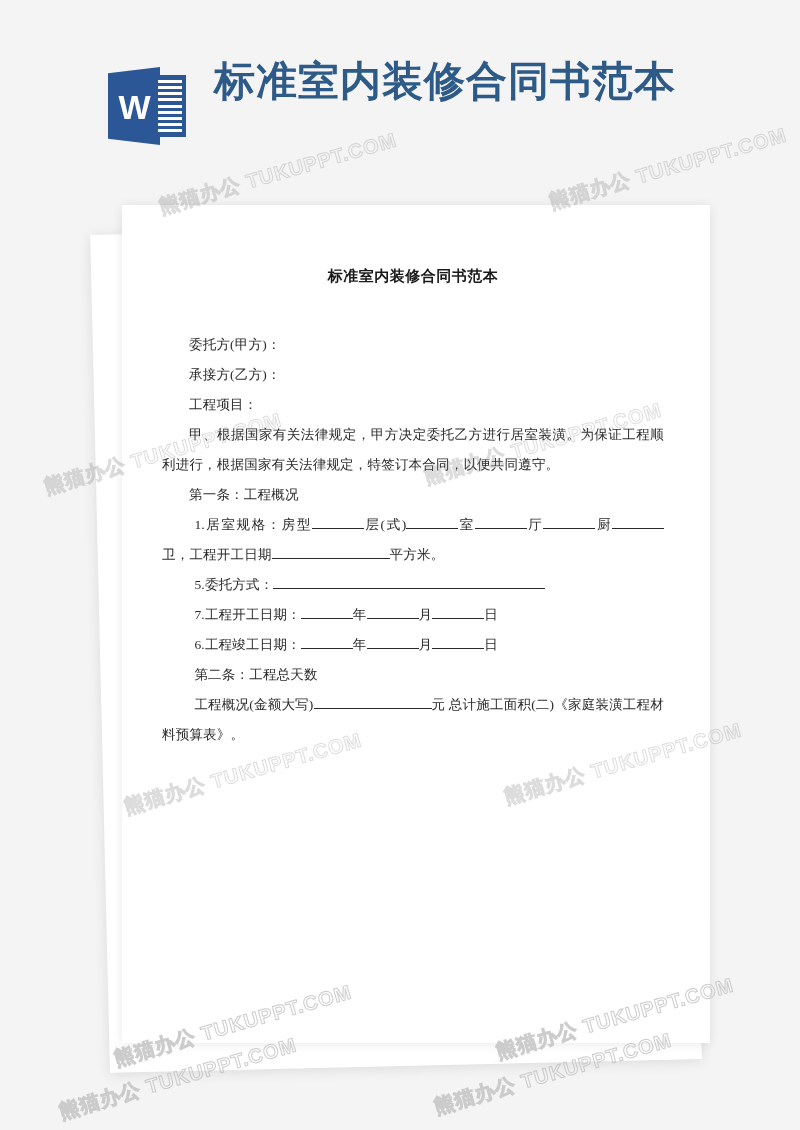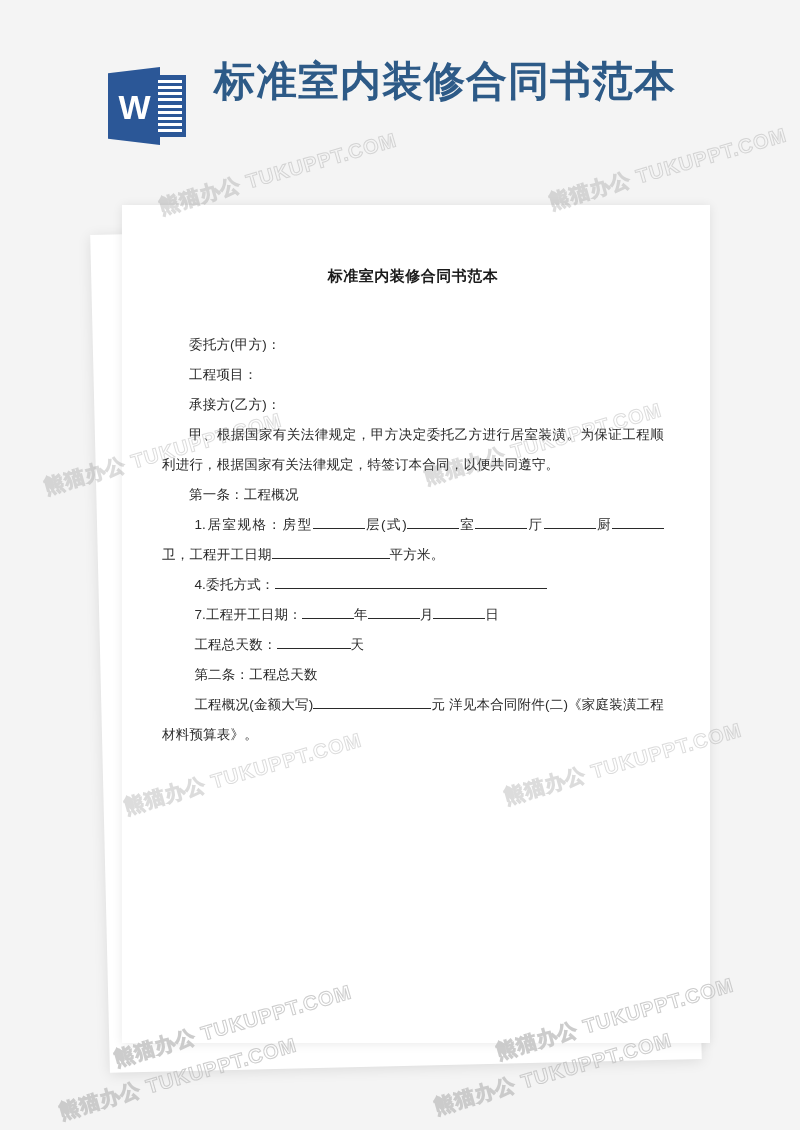--- a/index.html
+++ b/index.html
@@ -134,20 +134,21 @@
     color: #1a1a1a;
     margin-bottom: 44px;
   }
 
   .doc-p {
     font-size: 13.5px;
     line-height: 30px;
     color: #2a2a2a;
     text-align: justify;
     letter-spacing: 0.2px;
+    font-family: Liberation Serif, serif;
   }
   .doc-p.indent { text-indent: 2em; }
   .doc-p.indent-half { text-indent: 2.4em; }
 
   .blank {
     display: inline-block;
     border-bottom: 1px solid #2a2a2a;
     vertical-align: baseline;
     height: 0.95em;
   }
@@ -187,51 +188,51 @@
 
   <div class="page-back"></div>
 
   <div class="page-front">
     <div class="doc-body">
 
       <div class="doc-heading">标准室内装修合同书范本</div>
 
       <div class="doc-p indent">委托方(甲方)：</div>
 
+      <div class="doc-p indent">承接方(乙方)：</div>
+
       <div class="doc-p indent">工程项目：</div>
 
-      <div class="doc-p indent">承接方(乙方)：</div>
-
       <div class="doc-p indent">甲、根据国家有关法律规定，甲方决定委托乙方进行居室装潢。为保证工程顺利进行，根据国家有关法律规定，特签订本合同，以便共同遵守。</div>
 
       <div class="doc-p indent">第一条：工程概况</div>
 
 
       <div class="doc-p indent-half">
         <span>1.居室规格：房型</span><span class="blank b-sm"></span><span>层(式)</span><span class="blank b-sm"></span><span>室</span><span class="blank b-sm"></span><span>厅</span><span class="blank b-sm"></span><span>厨</span><span class="blank b-sm"></span><span>卫，工程开工日期</span><span class="blank b-lg"></span><span>平方米。</span>
       </div>
 
 
       <div class="doc-p indent-half">
-        <span>4.委托方式：</span><span class="blank b-xxl"></span>
+        <span>5.委托方式：</span><span class="blank b-xxl"></span>
       </div>
 
       <div class="doc-p indent-half">
         <span>7.工程开工日期：</span><span class="blank b-sm"></span><span>年</span><span class="blank b-sm"></span><span>月</span><span class="blank b-sm"></span><span>日</span>
       </div>
 
-
-      <div class="doc-p indent-half">
-        <span>工程总天数：</span><span class="blank b-md"></span><span>天</span>
-      </div>
+      <div class="doc-p indent-half">
+        <span>6.工程竣工日期：</span><span class="blank b-sm"></span><span>年</span><span class="blank b-sm"></span><span>月</span><span class="blank b-sm"></span><span>日</span>
+      </div>
+
 
       <div class="doc-p indent-half">第二条：工程总天数</div>
 
       <div class="doc-p indent-half">
-        <span>工程概况(金额大写)</span><span class="blank b-lg"></span><span>元 洋见本合同附件</span><span>(二)《家庭装潢工程材料预算表》。</span>
+        <span>工程概况(金额大写)</span><span class="blank b-lg"></span><span>元 总计施工面积</span><span>(二)《家庭装潢工程材料预算表》。</span>
       </div>
 
 
     </div>
   </div>
 </div>
 
 <div class="header">
   <div class="word-icon">
     <div class="panel"></div>

